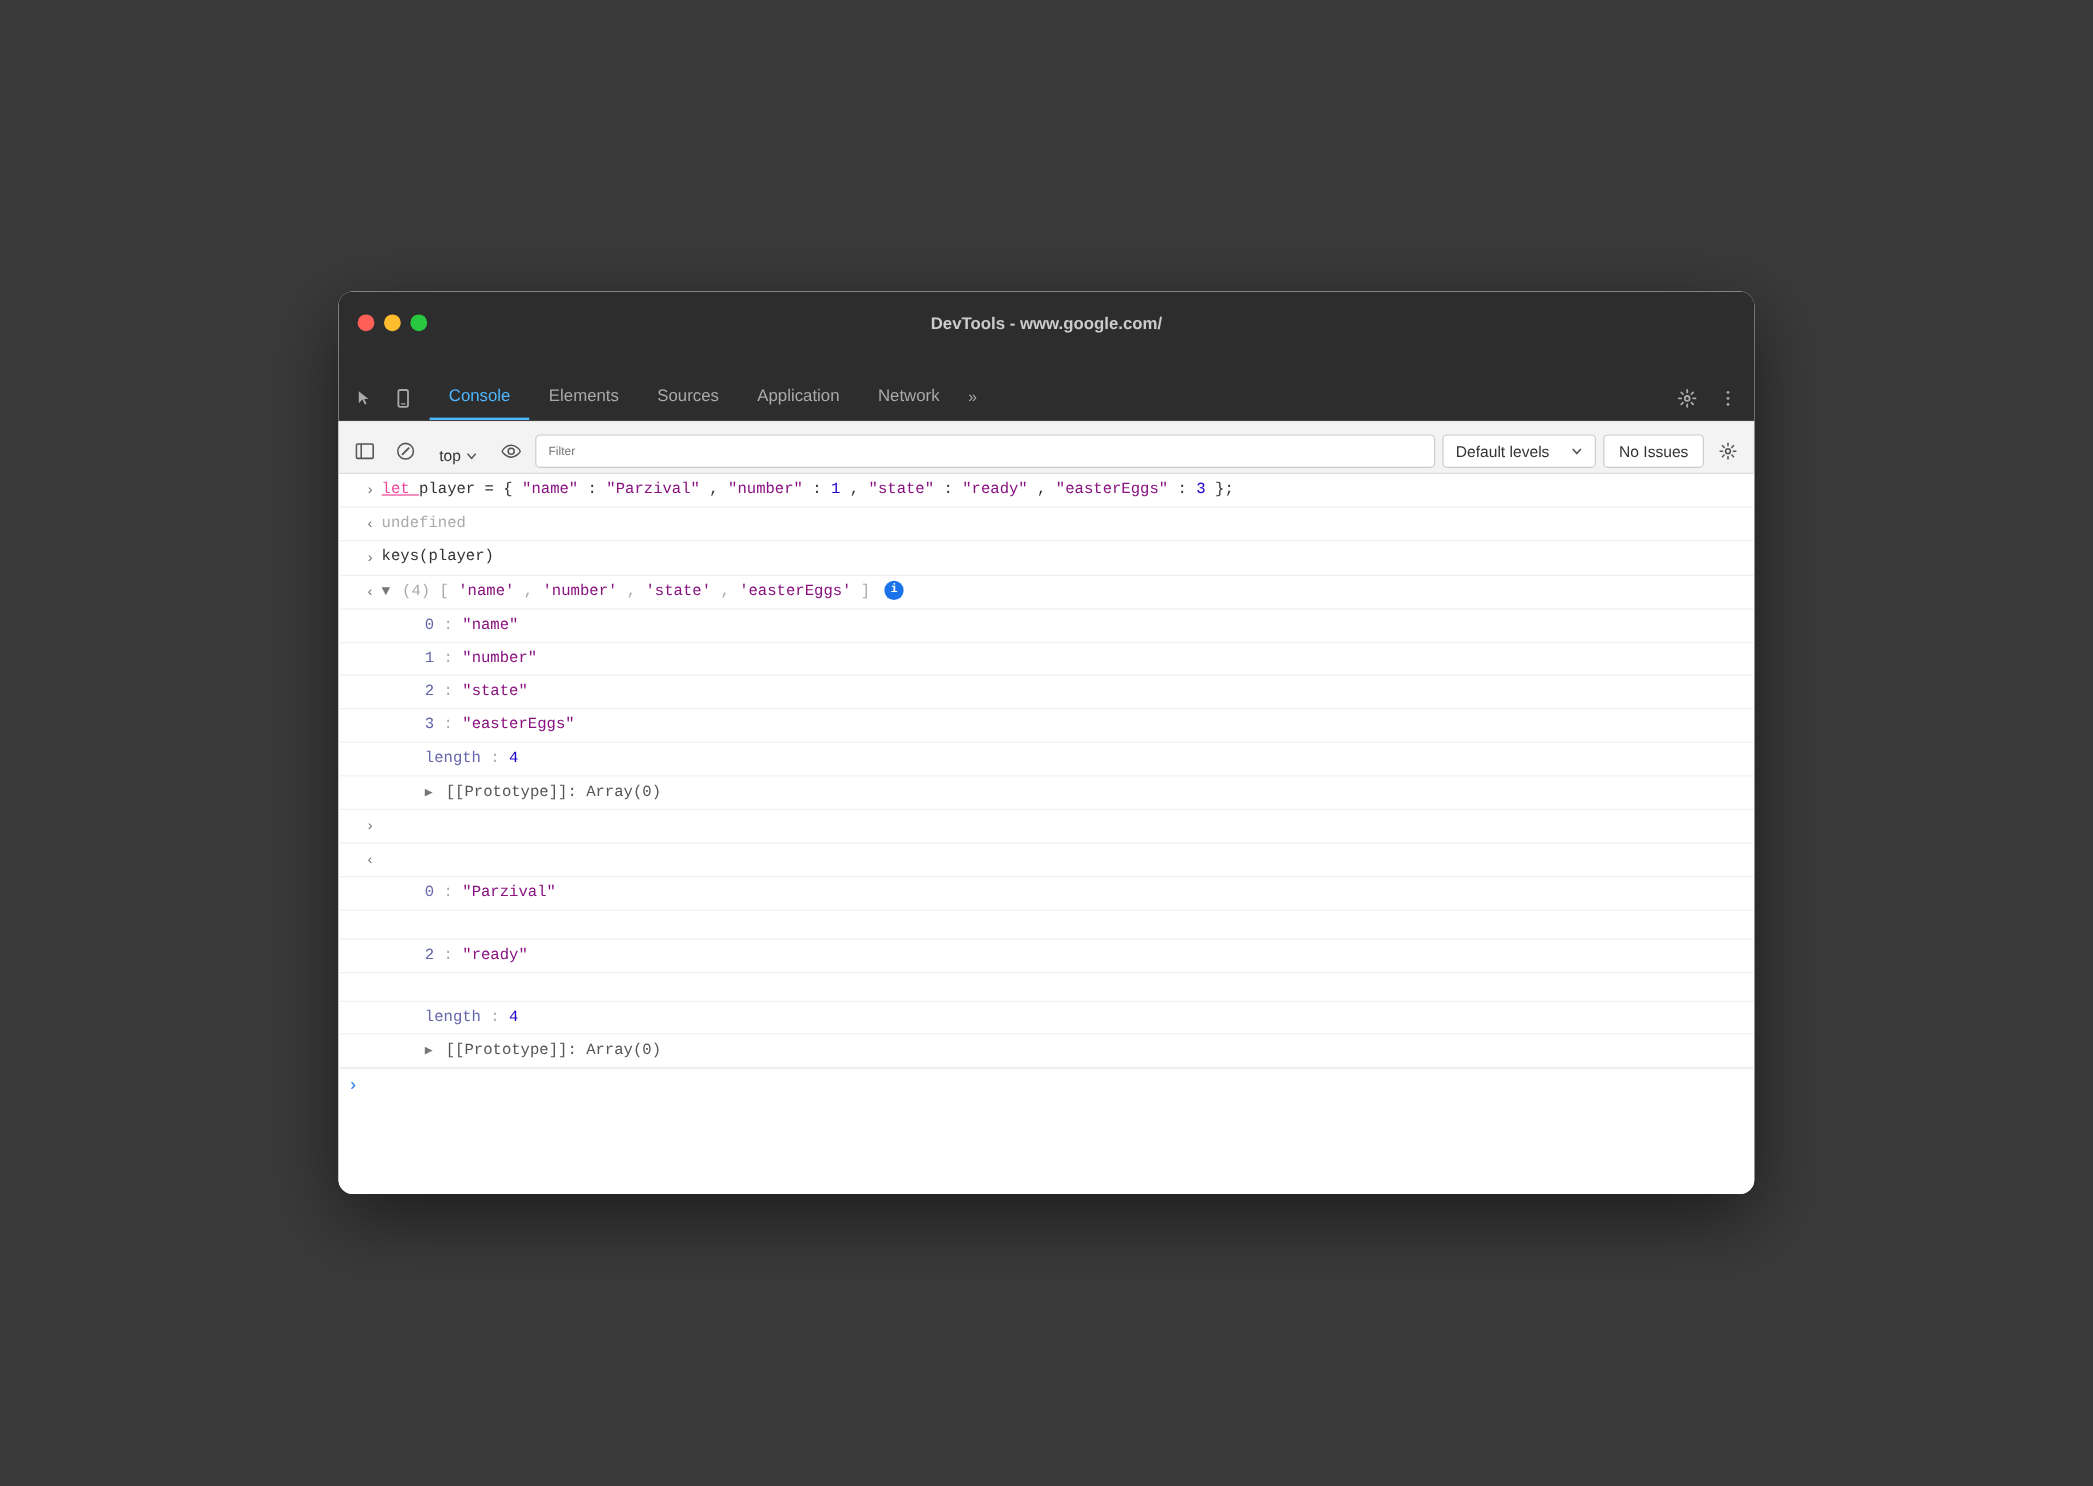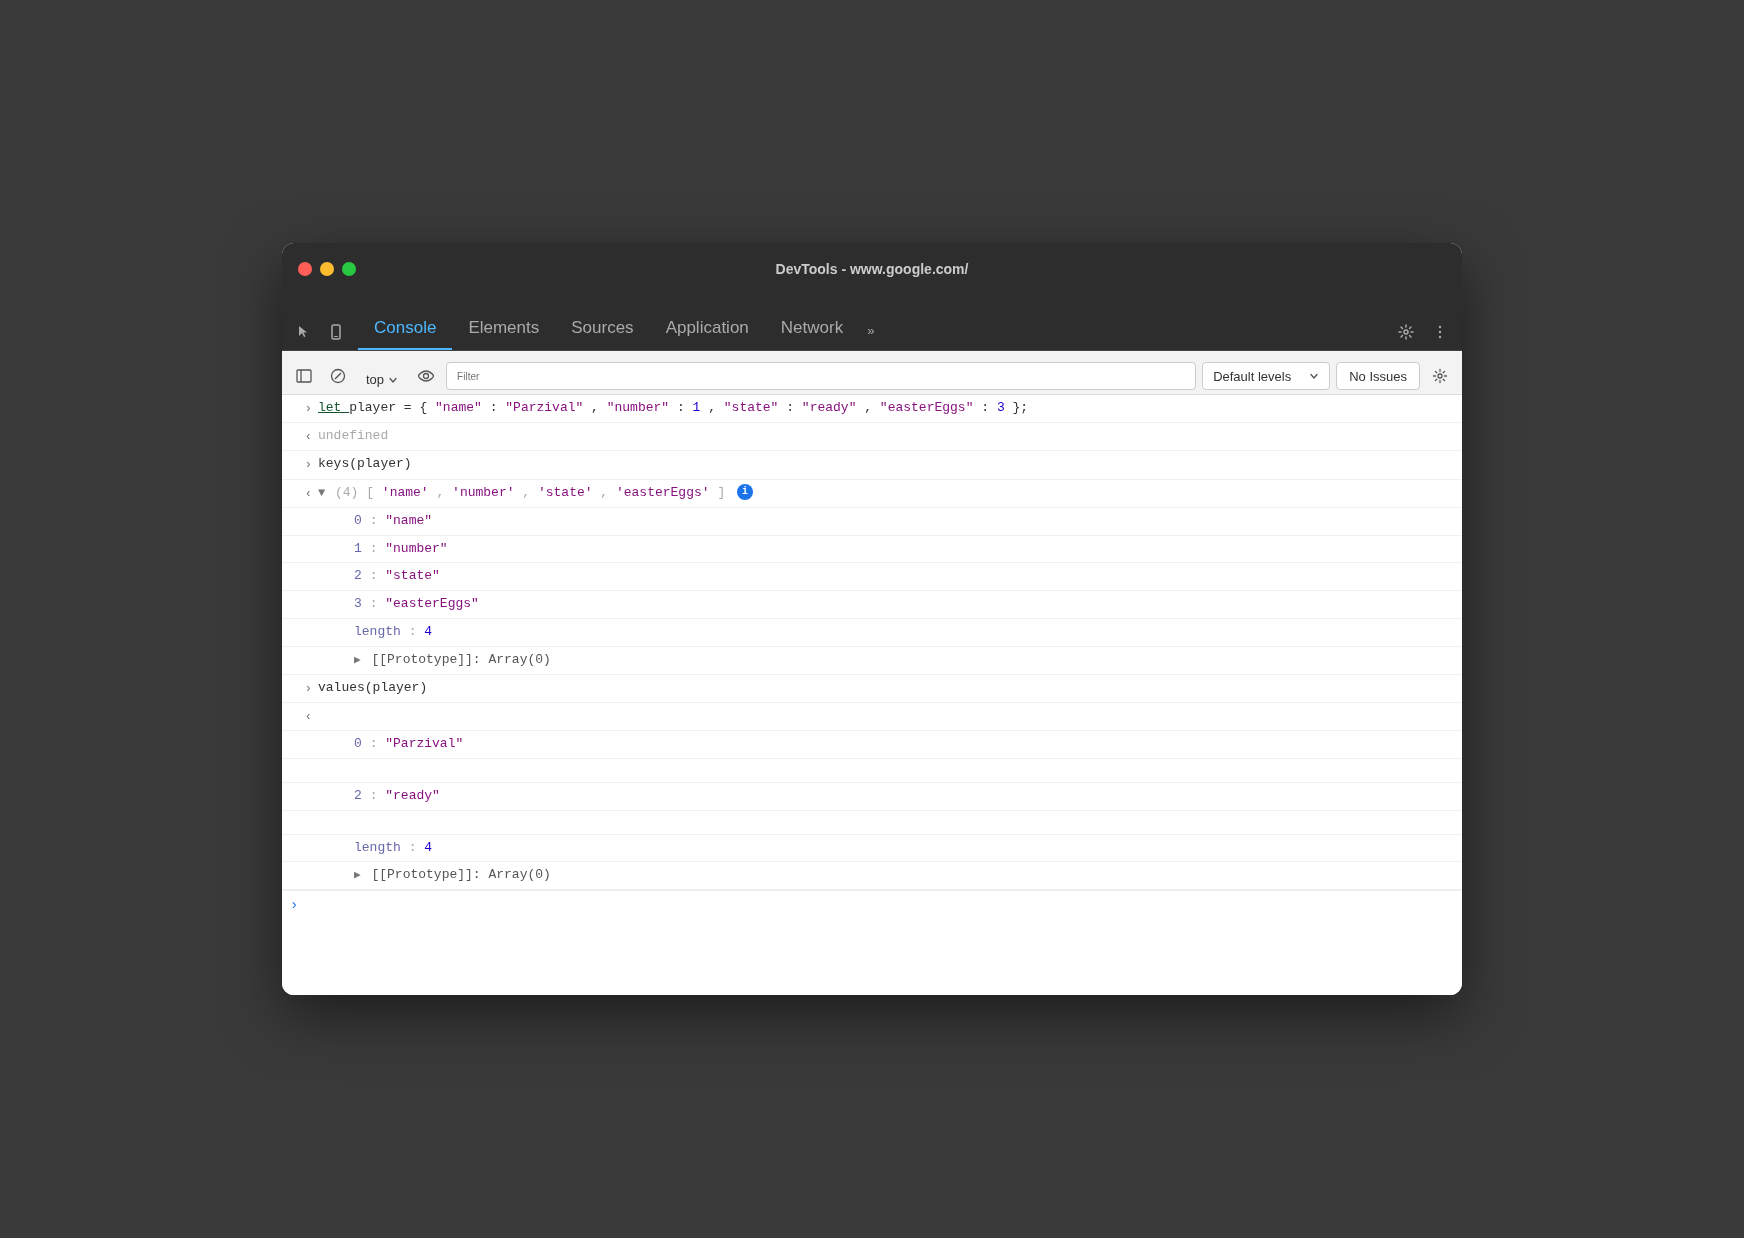--- a/index.html
+++ b/index.html
@@ -85,26 +85,27 @@
     }
 
     .tabs {
       display: flex;
       align-items: flex-end;
       flex: 1;
     }
 
     .tab {
       padding: 8px 16px;
-      font-size: 17px;
+      font-size: 14px;
       color: #aaaaaa;
       cursor: pointer;
       border-bottom: 2px solid transparent;
       height: 40px;
       display: flex;
+      align-items: center;
     }
 
     .tab.active {
       color: #4db8ff;
       border-bottom: 2px solid #4db8ff;
     }
 
     .tab-more {
       color: #aaa;
       padding: 8px 8px;
@@ -235,21 +236,21 @@
       padding-right: 6px;
       color: #aaa;
       font-size: 12px;
       padding-top: 2px;
     }
 
     .line-content {
       flex: 1;
     }
 
-    .code-keyword { color: #14532d; font-weight: normal; text-decoration: underline; }
+    .code-keyword { color: #ec4899; font-weight: normal; text-decoration: underline; }
     .code-var { color: #333; }
     .code-string { color: #881280; }
     .code-number { color: #1c00cf; }
     .code-dim { color: #aaa; }
     .code-fn { color: #333; }
     .code-array-item-string { color: #881280; }
     .code-array-item-number { color: #1c00cf; }
     .code-array-item-ready { color: #881280; }
     .code-length { color: #6666aa; }
     .code-length-val { color: #1c00cf; }
@@ -529,23 +530,20 @@
       <div class="line-content">
         <span style="color:#777; font-size:11px; margin-right:3px;">▶</span>
         <span class="code-prototype">[[Prototype]]: Array(0)</span>
       </div>
     </div>
 
     <div class="console-line">
       <div class="line-prefix">
         <span style="color:#777; font-size:12px;">›</span>
       </div>
-      <div class="line-content">
-        <span class="code-fn">values(player)</span>
-      </div>
     </div>
 
     <div class="console-line">
       <div class="line-prefix">
         <span style="color:#777; font-size:12px;">‹</span>
       </div>
     </div>
 
     <div class="console-line indent1">
       <div class="line-prefix"></div>

